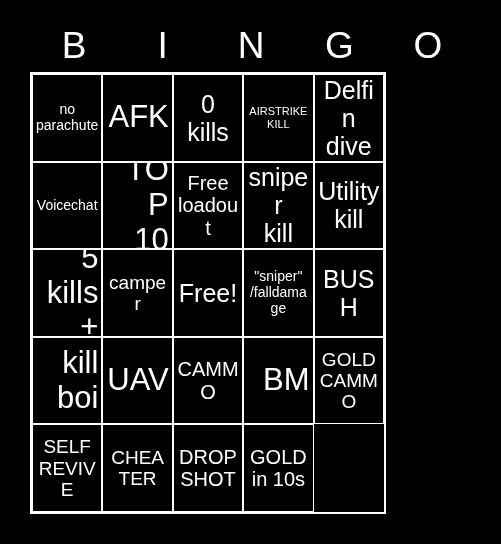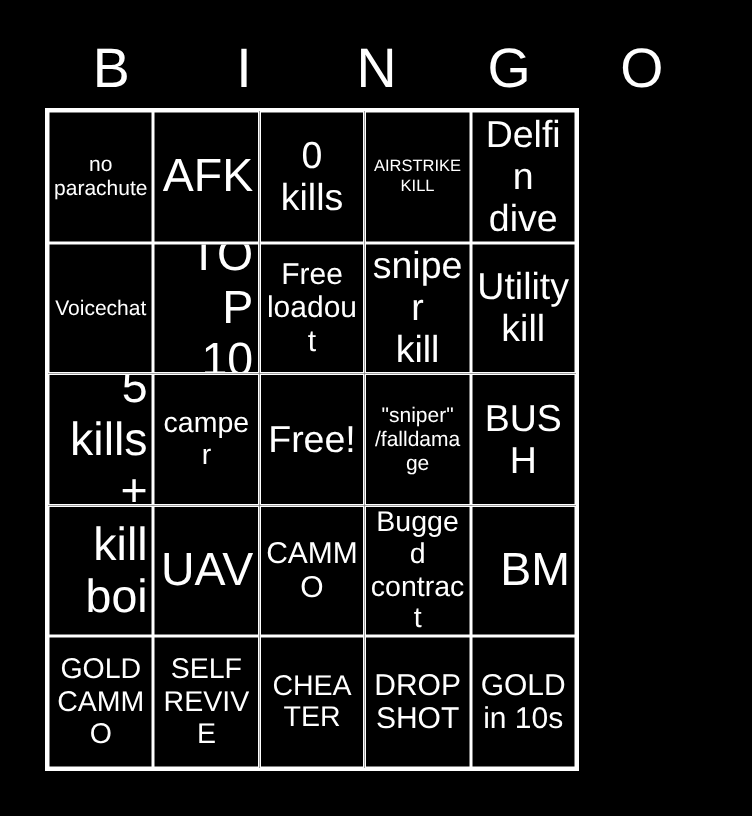--- a/index.html
+++ b/index.html
@@ -154,24 +154,20 @@
       <div class="cell s-xxl">
         <span class="txt">kill
 boi</span>
       </div>
       <div class="cell s-xxl">
         <span class="txt">UAV</span>
       </div>
       <div class="cell s-lg">
         <span class="txt">CAMMO</span>
       </div>
-      <div class="cell s-md">
-        <span class="txt">Bugged
-contract</span>
-      </div>
       <div class="cell s-xxl">
         <span class="txt">BM</span>
       </div>
       <div class="cell s-md">
         <span class="txt">GOLD
 CAMMO</span>
       </div>
       <div class="cell s-md">
         <span class="txt">SELF
 REVIVE</span>

